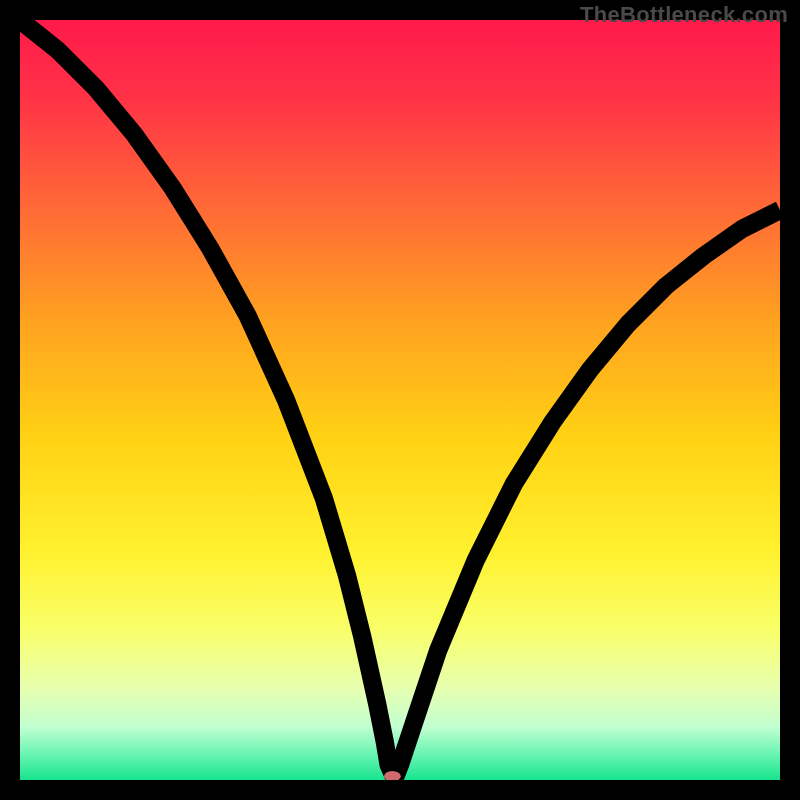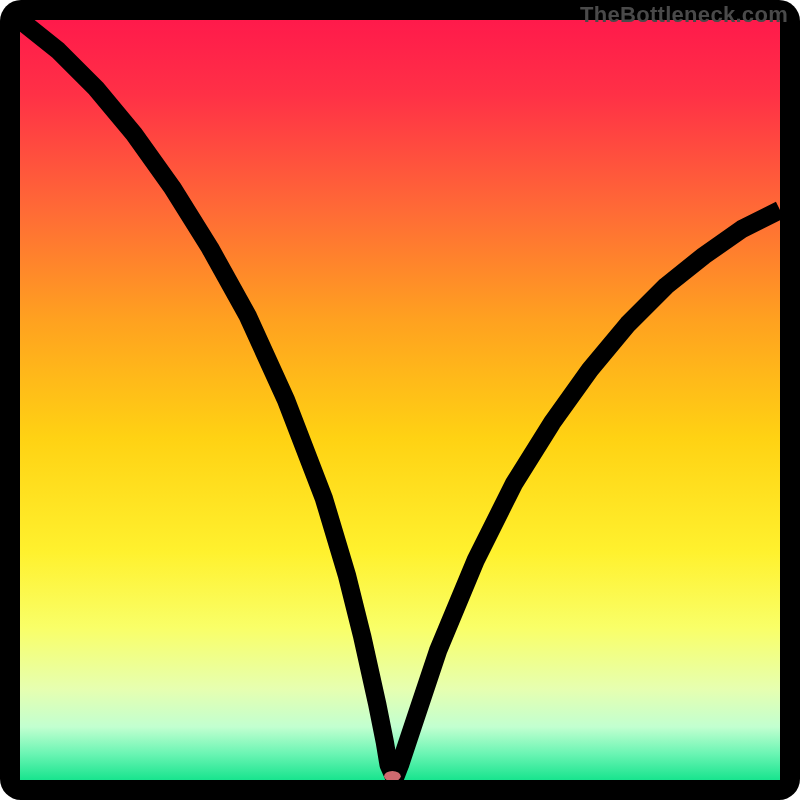--- a/index.html
+++ b/index.html
@@ -8,21 +8,20 @@
     width: 800px;
     height: 800px;
     overflow: hidden;
     font-family: Arial, Helvetica, sans-serif;
   }
   .frame {
     width: 800px;
     height: 800px;
     background: #000;
     position: relative;
-    border-radius: 21px;
   }
   .watermark {
     position: absolute;
     top: 2px;
     right: 12px;
     color: #4a4a4a;
     font-size: 22px;
     font-weight: 600;
     letter-spacing: 0.3px;
     z-index: 5;

